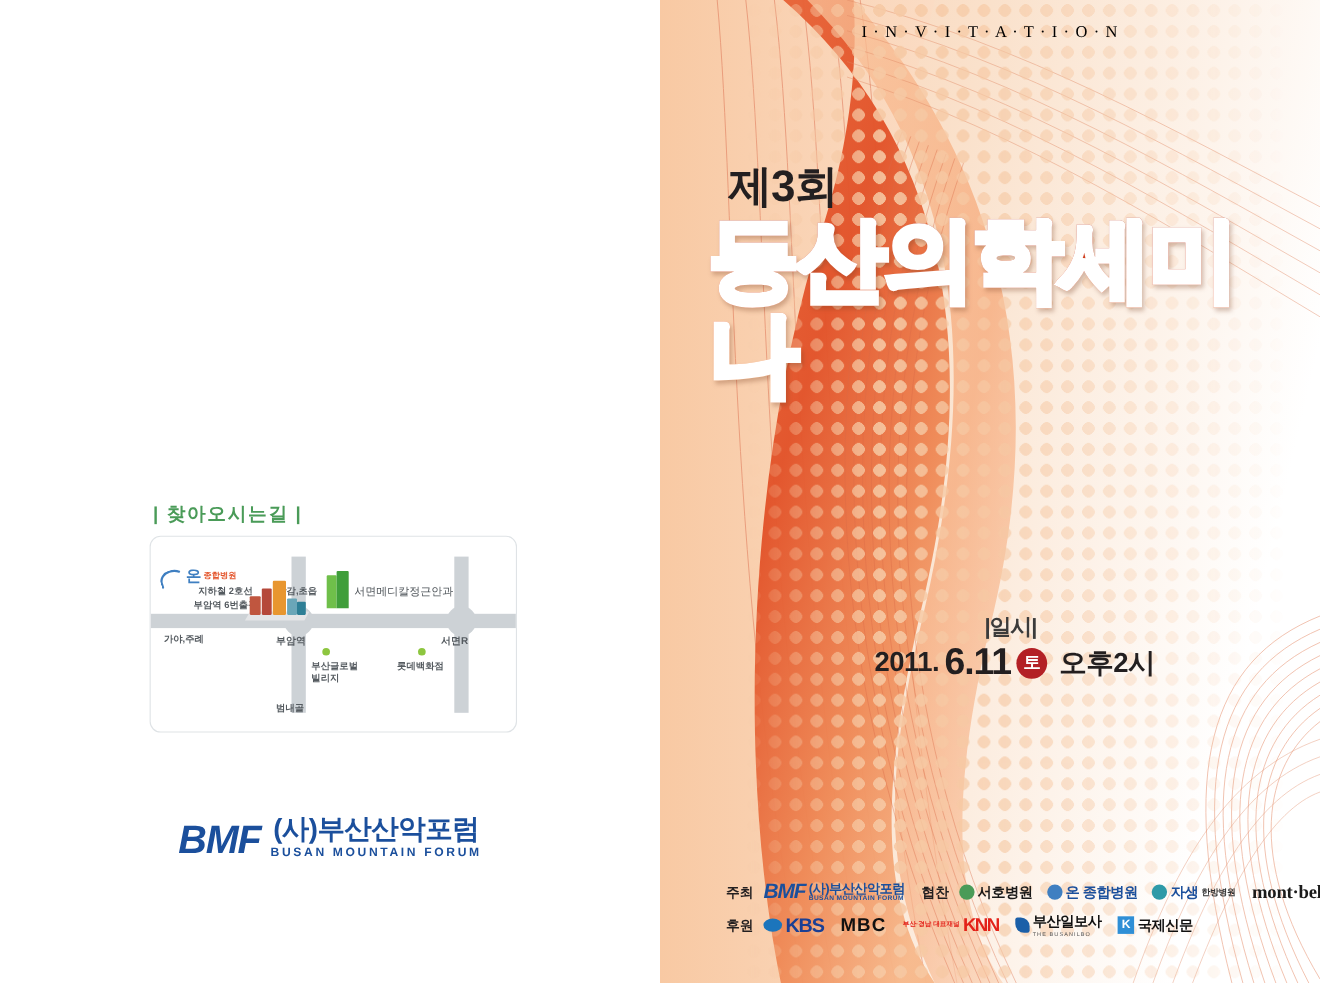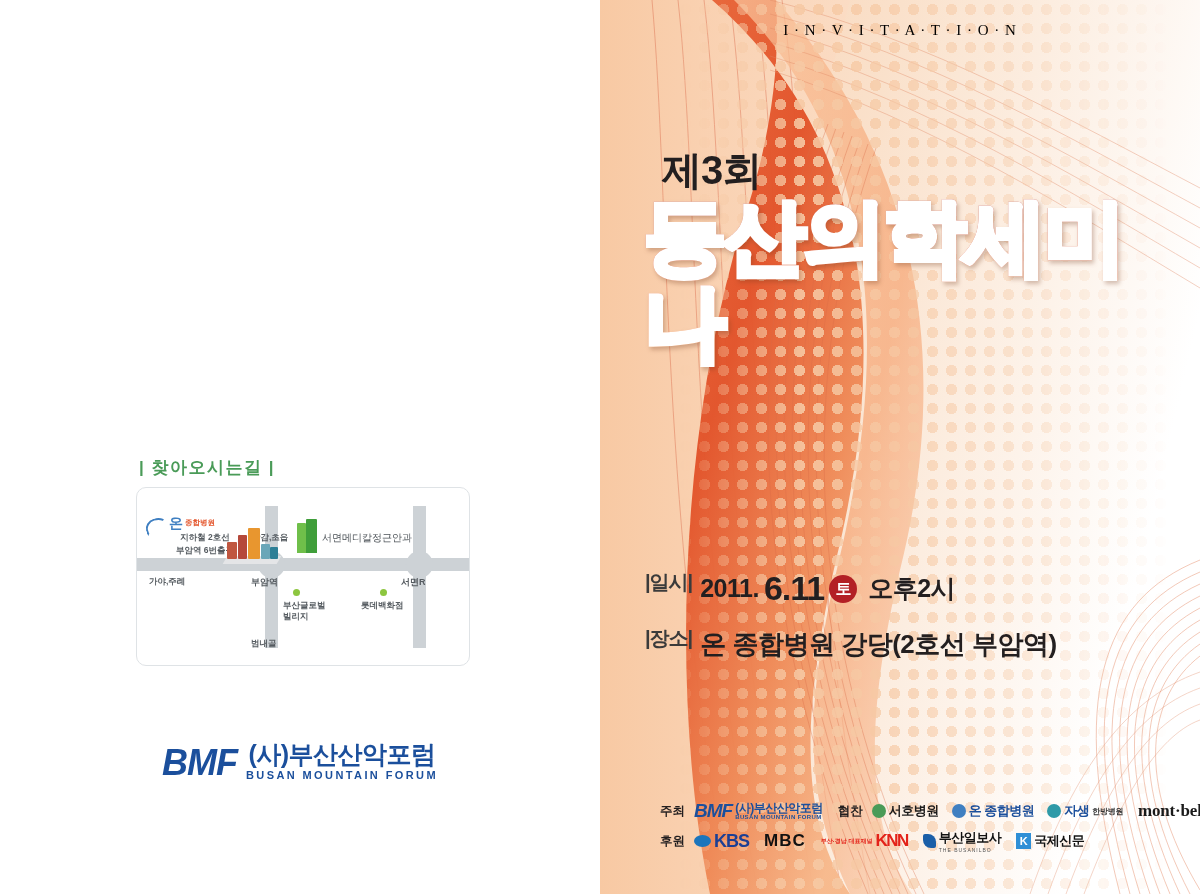--- a/index.html
+++ b/index.html
@@ -131,27 +131,27 @@
     color:#ea5a24;
     background:linear-gradient(180deg,#b4301c 0%,#e0481f 38%,#f47a33 72%,#f79a4e 100%);
     -webkit-background-clip:text;background-clip:text;
     -webkit-text-fill-color:transparent;
     paint-order:stroke fill;
     -webkit-text-stroke:6px #ffffff;
     filter:drop-shadow(2px 3px 2px rgba(120,60,30,.30));
   }
 
   .info{position:absolute;left:0;top:556px;width:600px;}
-  .info-line{display:flex;align-items:center;margin-left:45px;margin-bottom:6px;}
+  .info-line{display:flex;align-items:center;margin-left:45px;margin-bottom:6px;flex-direction:column;}
   .info-key{
     font-size:20px;font-weight:bold;color:#3b3b3b;letter-spacing:-1px;
     margin-right:8px;white-space:nowrap;
   }
   .info-val{font-size:25px;font-weight:bold;color:#231f20;letter-spacing:-0.5px;
-            white-space:nowrap;display:flex;align-items:center;gap:5px;margin-top:13px;}
+            white-space:nowrap;display:flex;align-items:center;gap:5px;}
   .d-year{font-size:25px;}
   .d-big{font-size:34px;letter-spacing:-1px;}
   .sat{
     width:28px;height:28px;border-radius:50%;background:#b32025;color:#fff;
     font-size:16px;font-weight:bold;display:inline-flex;align-items:center;
     justify-content:center;line-height:1;
   }
   .d-time{font-size:25px;margin-left:6px;}
   .info-val.place{font-size:26px;}
 
@@ -355,24 +355,20 @@
     <div class="info">
       <div class="info-line">
         <span class="info-key">|일시|</span>
         <span class="info-val">
           <span class="d-year">2011.</span>
           <span class="d-big">6.11</span>
           <span class="sat">토</span>
           <span class="d-time">오후2시</span>
         </span>
       </div>
-      <div class="info-line">
-        <span class="info-key">|장소|</span>
-        <span class="info-val place">온 종합병원  강당(2호선 부암역)</span>
-      </div>
     </div>
 
     <div class="sponsors">
 
       <div class="sp-row">
         <span class="sp-tag">주최</span>
         <span class="sp-logo">
           <span class="lg-bmf">BMF</span>
           <span>
             <span class="lg-bmf-kr" style="display:block">(사)부산산악포럼</span>

